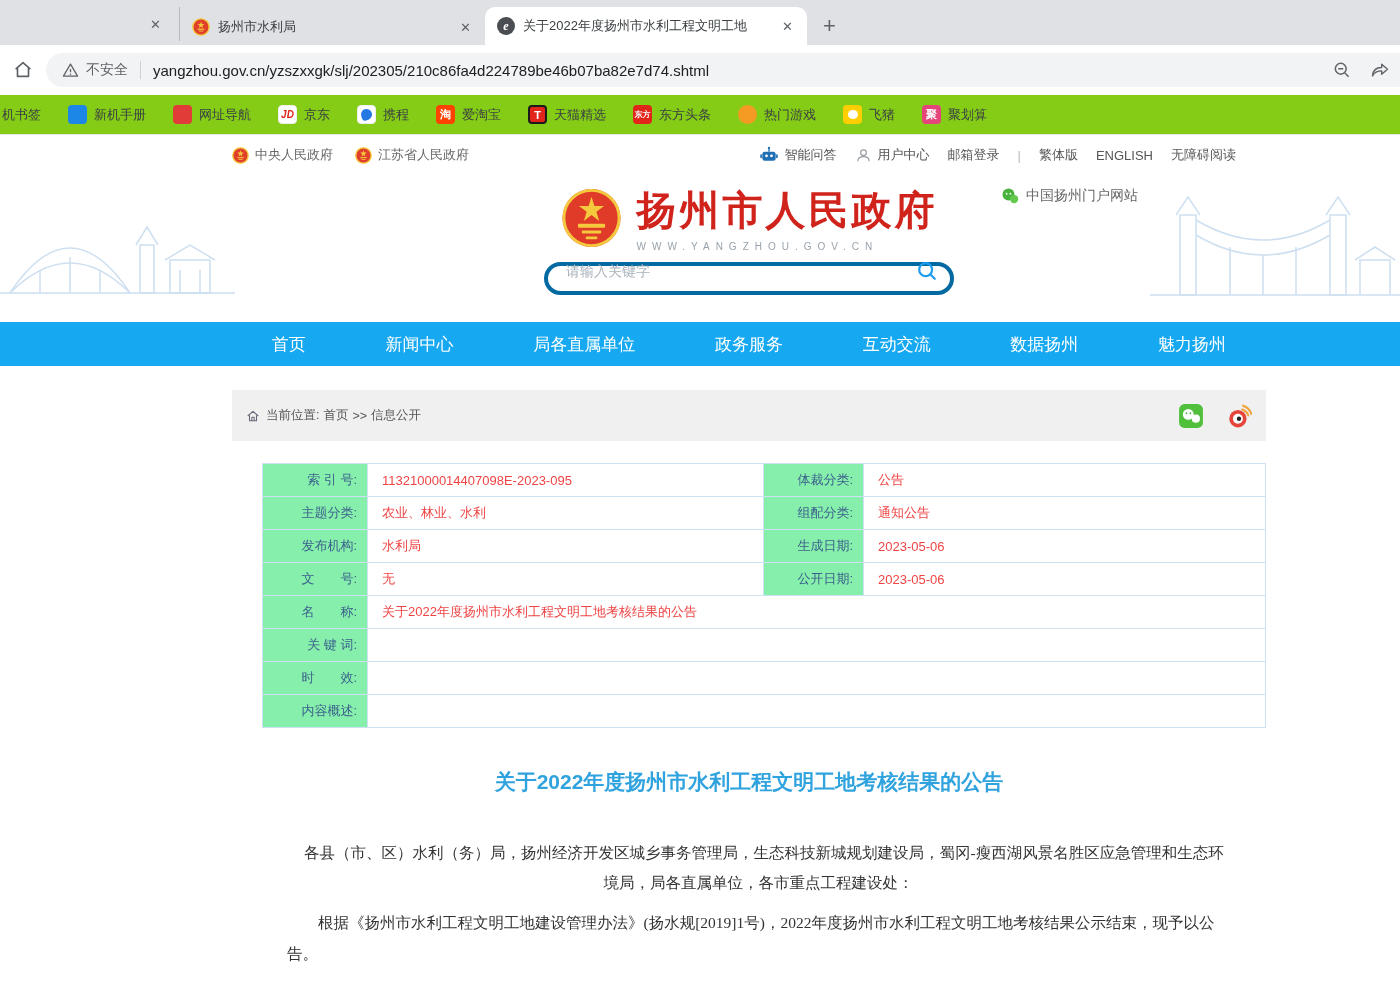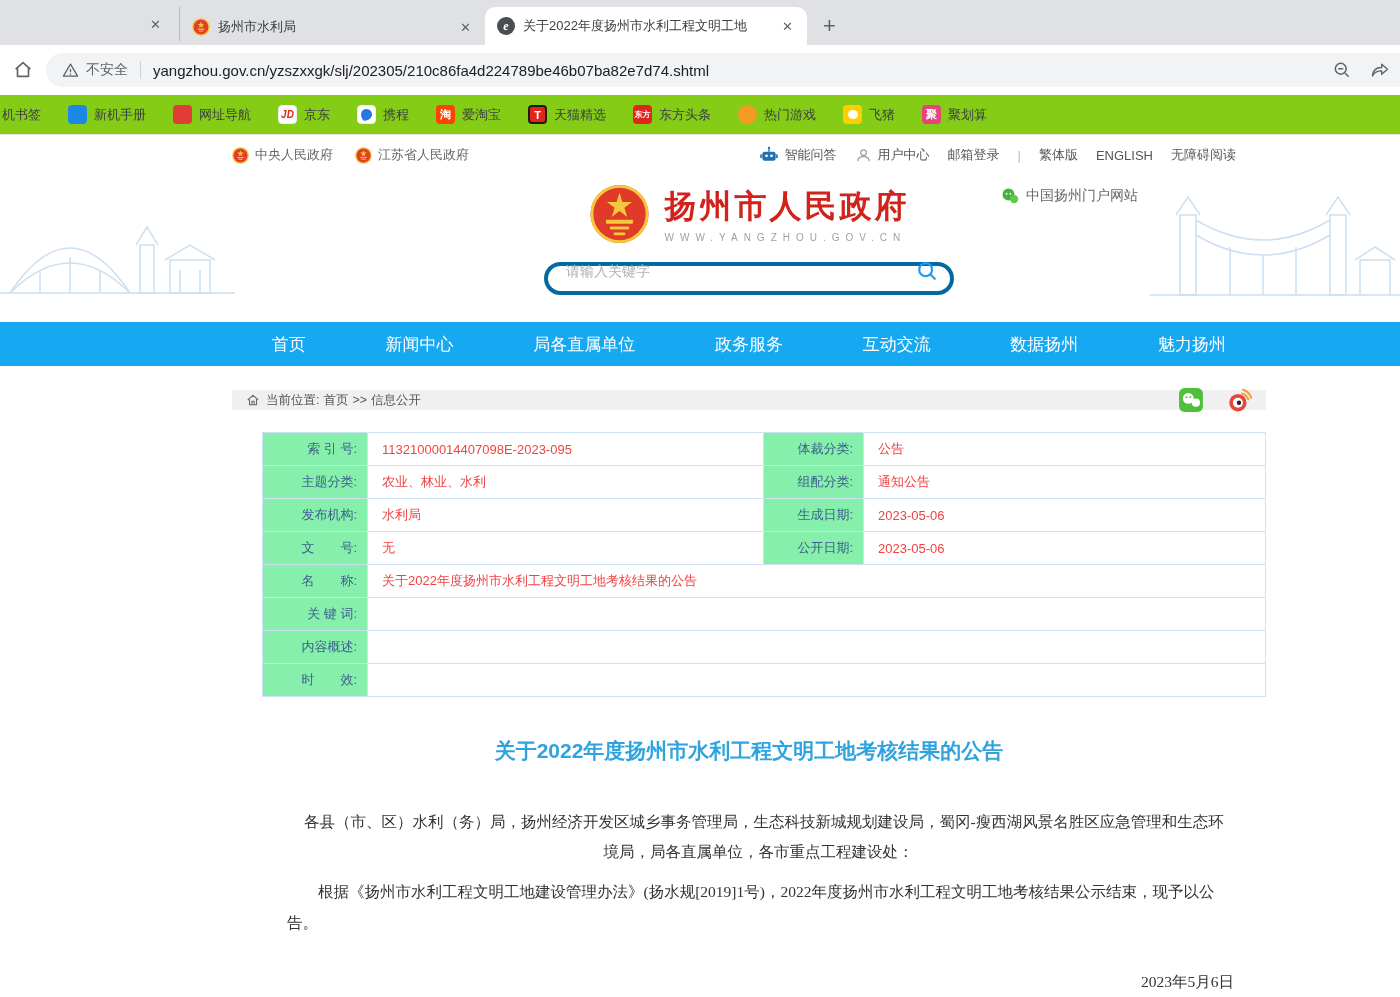--- a/index.html
+++ b/index.html
@@ -57,39 +57,39 @@
   .util-right { margin-left:auto; display:flex; align-items:center; gap:18px; padding-right:30px; }
   .util-right .item { display:flex; align-items:center; gap:6px; cursor:pointer; color:#555; }
   .util-div { color:#bbb; }
 
   
   .banner { height:147px; position:relative; background:#fff; }
   .banner-art { position:absolute; top:0; pointer-events:none; opacity:.85; }
   .banner-inner { width:1034px; margin-left:232px; position:relative; height:100%; }
   .logo-row { position:absolute; top:8px; left:50%; transform:translateX(-50%);
               display:flex; align-items:center; gap:14px; white-space:nowrap; }
-  .site-name { font-size:32px; font-weight:bold; color:#d0231c; letter-spacing:3px; }
+  .site-name { font-size:40px; font-weight:bold; color:#d0231c; letter-spacing:3px; }
   .site-url { font-size:10px; color:#98a2ac; letter-spacing:6px; margin-top:3px; }
   .portal { position:absolute; top:12px; right:128px; display:flex; align-items:center; gap:7px;
             font-size:14px; color:#666; }
   .search-row { position:absolute; top:87px; left:50%; transform:translateX(-50%);
                 width:410px; height:33px; border:4px solid #0369a1; border-radius:17px;
                 display:flex; align-items:center; padding:0 12px 15px 18px; background:#fff; }
   .search-input { flex:1; border:none; outline:none; font-size:14px; color:#333; background:transparent; }
   .search-input::placeholder { color:#a9b2ba; }
 
   
   .mainnav { height:44px; background:#16a8f0; }
   .nav-inner { width:1034px; margin-left:232px; height:100%; display:flex;
                align-items:center; justify-content:space-around; }
   .nav-item { color:#fff; font-size:17px; cursor:pointer; white-space:nowrap; }
 
   
   .container { width:1034px; margin:24px 0 0 232px; }
-  .breadcrumb { height:20px; background:#f0f0f0; display:flex; align-items:center;
+  .breadcrumb { height:51px; background:#f0f0f0; display:flex; align-items:center;
                 padding:0 14px; font-size:12.5px; color:#555; }
   .crumb-link { cursor:pointer; margin:0 4px; }
   .crumb-right { margin-left:auto; display:flex; align-items:center; gap:22px; }
   .share-ic { width:26px; height:26px; cursor:pointer; }
 
   .doc-table { width:1004px; margin:22px 0 0 30px; border:1px solid #cde3f5; border-bottom:none;
                font-size:13px; }
   .trow { display:flex; height:33px; border-bottom:1px solid #cde3f5; }
   .tlabel { background:#86efac; color:#3c618c; display:flex; align-items:center;
             justify-content:flex-end; padding-right:10px; flex:none; white-space:pre;}
@@ -395,25 +395,25 @@
       </div>
       <div class="trow">
         <div class="tlabel tl1">名　　称:</div>
         <div class="tval tv-full">关于2022年度扬州市水利工程文明工地考核结果的公告</div>
       </div>
       <div class="trow">
         <div class="tlabel tl1">关 键 词:</div>
         <div class="tval tv-full"></div>
       </div>
       <div class="trow">
+        <div class="tlabel tl1">时　　效:</div>
+        <div class="tval tv-full"></div>
+      </div>
+      <div class="trow">
         <div class="tlabel tl1">内容概述:</div>
-        <div class="tval tv-full"></div>
-      </div>
-      <div class="trow">
-        <div class="tlabel tl1">时　　效:</div>
         <div class="tval tv-full"></div>
       </div>
     </div>
 
     <div class="article">
       <div class="art-title">关于2022年度扬州市水利工程文明工地考核结果的公告</div>
       <p class="art-p art-p1">各县（市、区）水利（务）局，扬州经济开发区城乡事务管理局，生态科技新城规划建设局，蜀冈-瘦西湖风景名胜区应急管理和生态环境局，局各直属单位，各市重点工程建设处：</p>
       <p class="art-p art-p2">根据《扬州市水利工程文明工地建设管理办法》(扬水规[2019]1号)，2022年度扬州市水利工程文明工地考核结果公示结束，现予以公告。</p>
       <div class="art-date">2023年5月6日</div>
 

